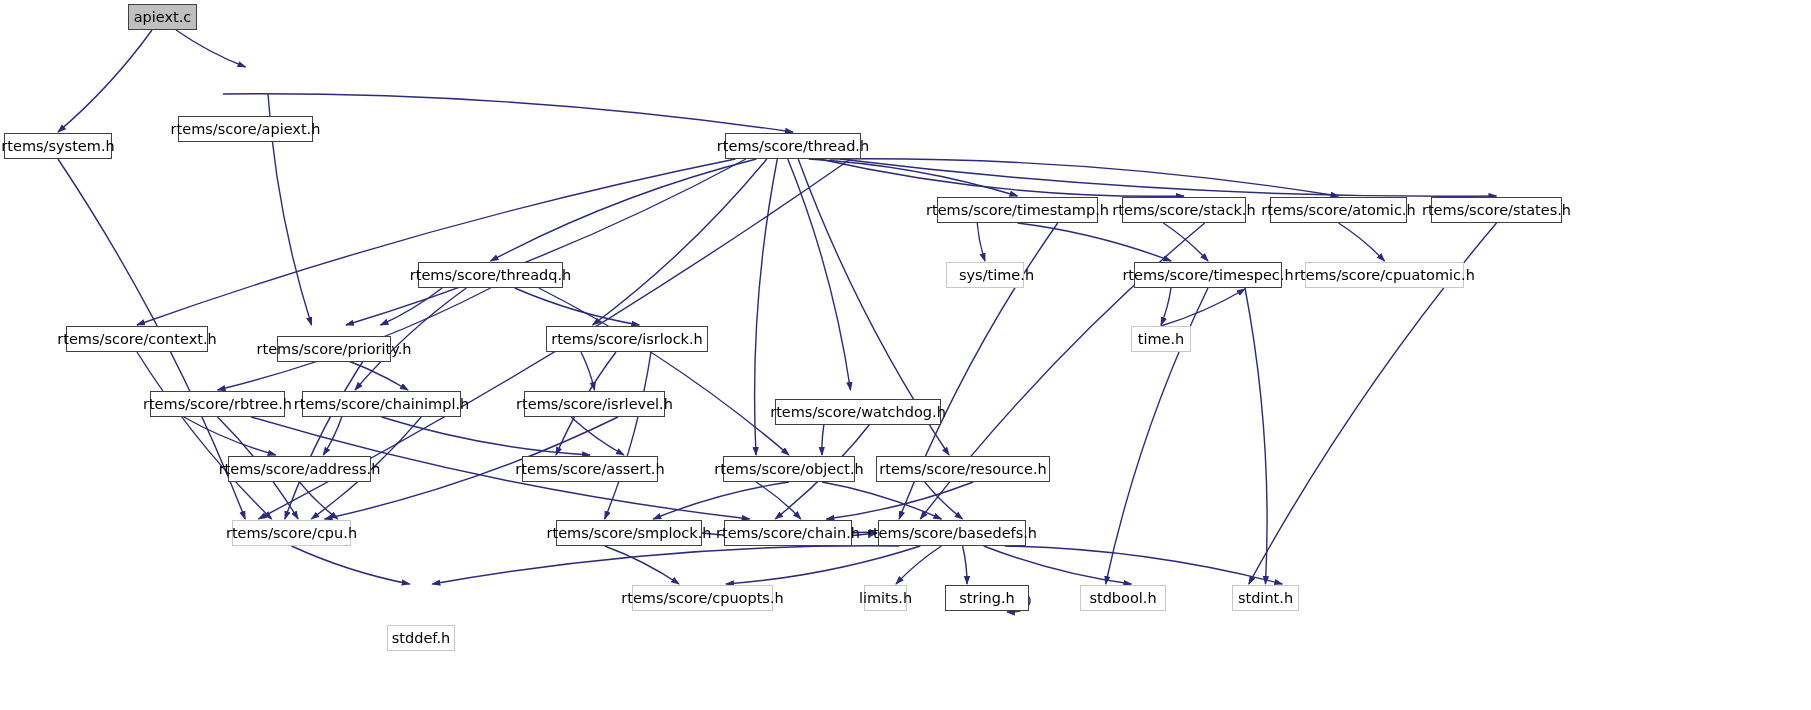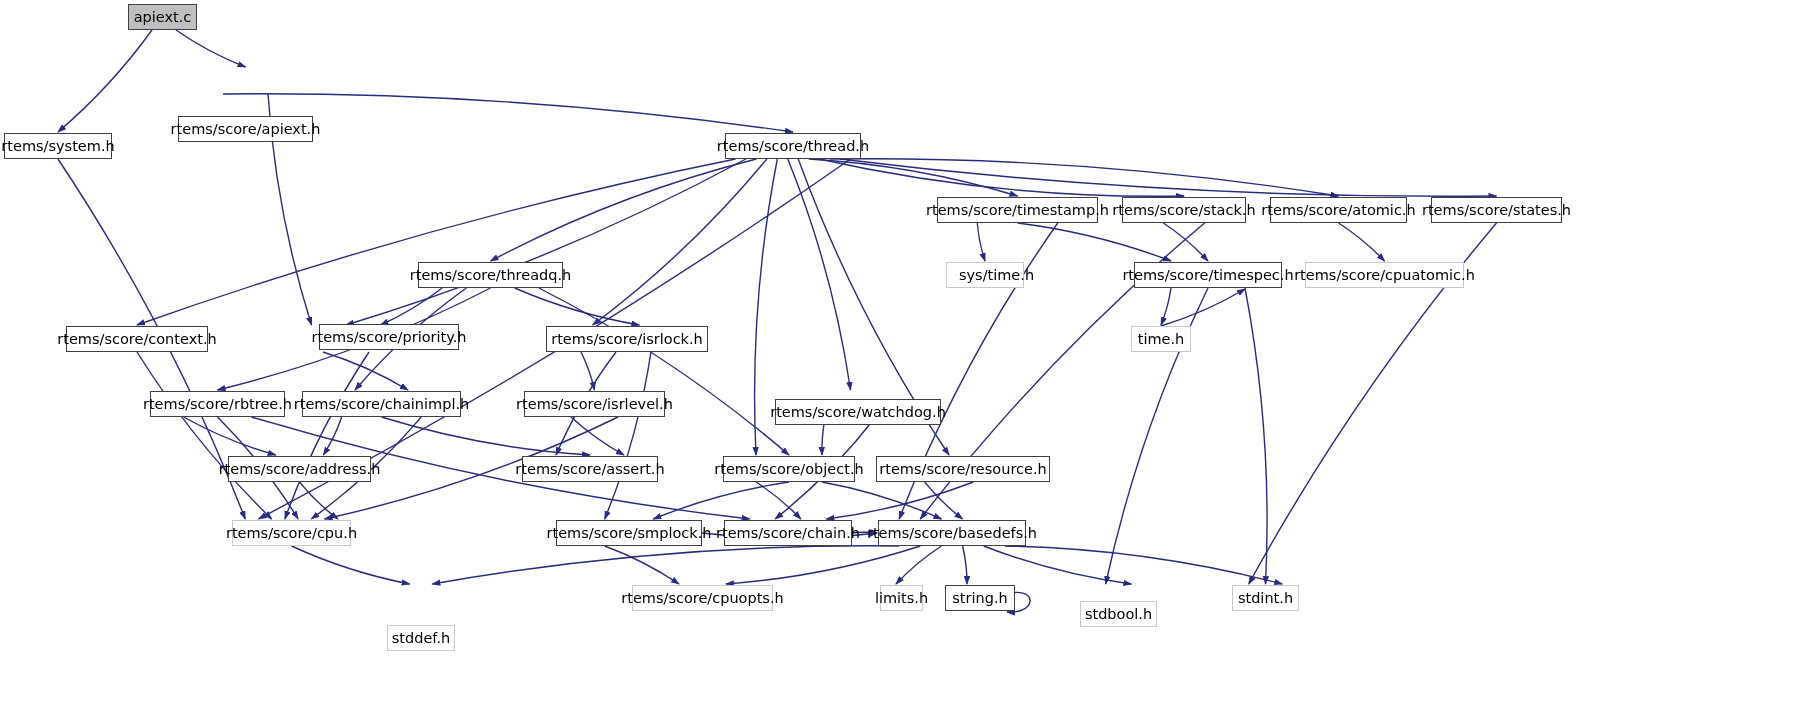--- a/index.html
+++ b/index.html
@@ -125,21 +125,21 @@
       </div>
       <div class="node " style="left: 1305px; top: 262px; width: 159px;">
         <span>rtems/score/cpuatomic.h</span>
       </div>
       <div class="node hdr" style="left: 418px; top: 262px; width: 145px;">
         <span>rtems/score/threadq.h</span>
       </div>
       <div class="node hdr" style="left: 66px; top: 326px; width: 142px;">
         <span>rtems/score/context.h</span>
       </div>
-      <div class="node hdr" style="left: 277px; top: 324px; width: 140px; margin-left: 42px;">
+      <div class="node hdr" style="left: 277px; top: 336px; width: 114px;">
         <span>rtems/score/priority.h</span>
       </div>
       <div class="node hdr" style="left: 546px; top: 326px; width: 162px;">
         <span>rtems/score/isrlock.h</span>
       </div>
       <div class="node " style="left: 1131px; top: 326px; width: 60px;">
         <span>time.h</span>
       </div>
       <div class="node hdr" style="left: 150px; top: 391px; width: 135px;">
         <span>rtems/score/rbtree.h</span>
@@ -176,26 +176,26 @@
       </div>
       <div class="node hdr" style="left: 878px; top: 520px; width: 148px;">
         <span>rtems/score/basedefs.h</span>
       </div>
       <div class="node " style="left: 387px; top: 585px; width: 68px; margin-top: 40px;">
         <span>stddef.h</span>
       </div>
       <div class="node " style="left: 632px; top: 585px; width: 141px;">
         <span>rtems/score/cpuopts.h</span>
       </div>
-      <div class="node " style="left: 864px; top: 585px; width: 43px; margin-left: 16px;">
+      <div class="node " style="left: 864px; top: 585px; width: 43px;">
         <span>limits.h</span>
       </div>
-      <div class="node hdr" style="left: 945px; top: 585px; width: 70px; align-items: center;">
+      <div class="node hdr" style="left: 945px; top: 585px; width: 84px; align-items: center;">
         <span>string.h</span>
       </div>
-      <div class="node " style="left: 1080px; top: 585px; width: 77px; margin-top: 16px;">
+      <div class="node " style="left: 1080px; top: 585px; width: 86px;">
         <span>stdbool.h</span>
       </div>
       <div class="node " style="left: 1232px; top: 585px; width: 67px;">
         <span>stdint.h</span>
       </div>
     </div>
 </div>
 
 </body></html>

